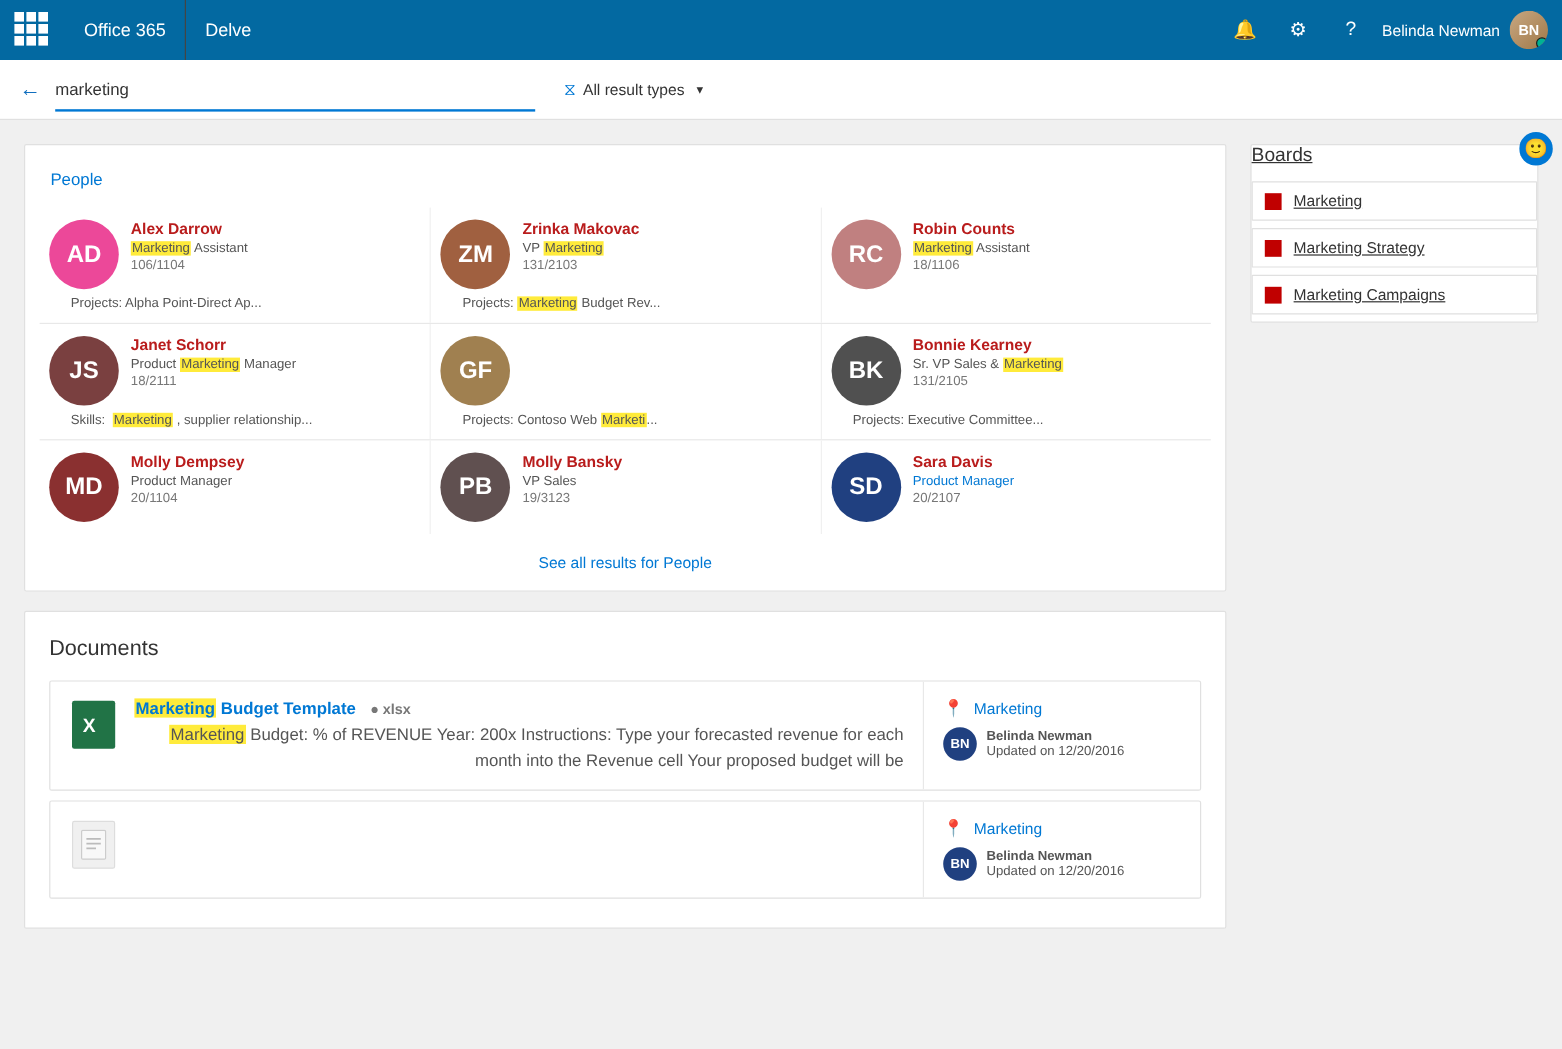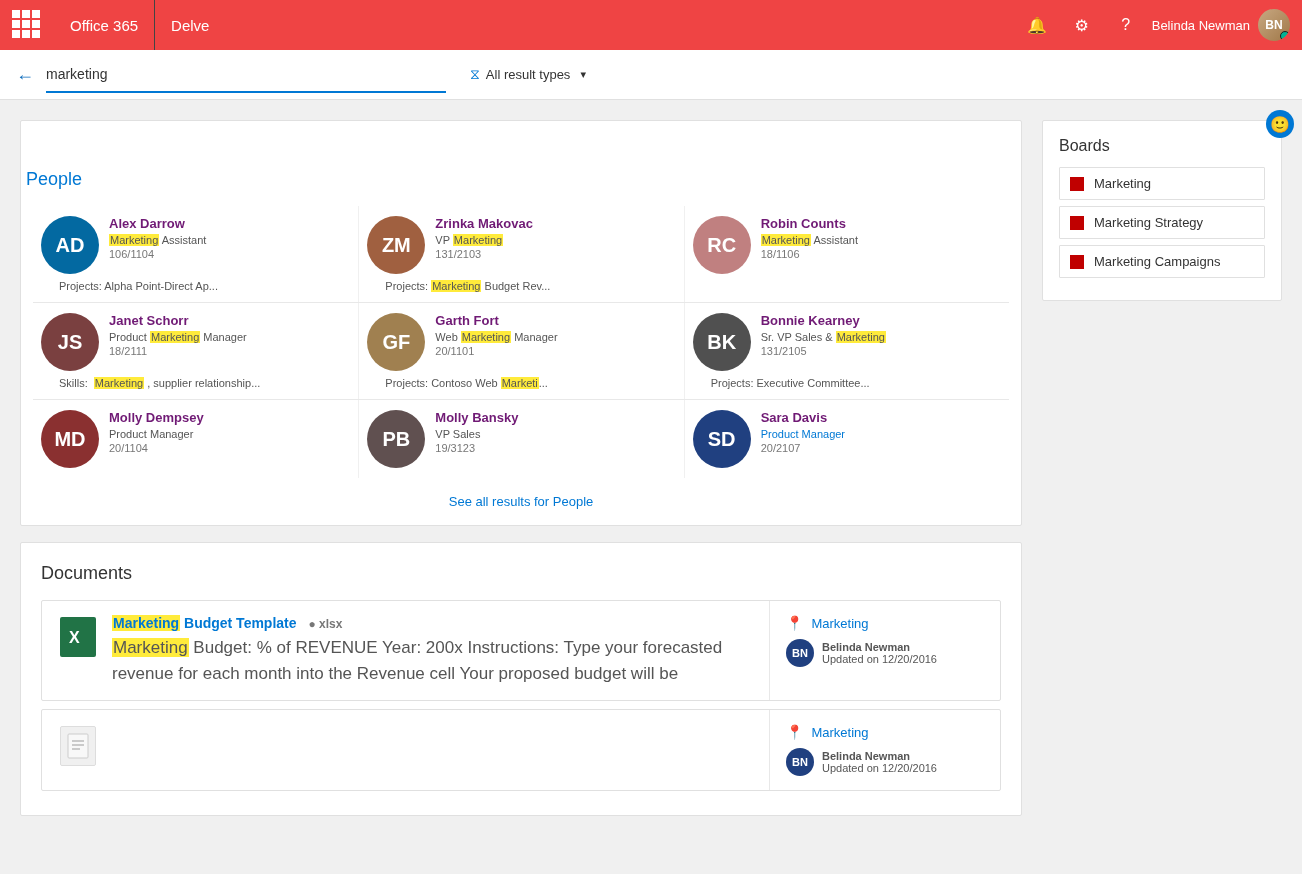--- a/index.html
+++ b/index.html
@@ -1,20 +1,20 @@
 <!DOCTYPE html>
 <html><head>
   <meta charset="utf-8">
   <style>
     * { box-sizing: border-box; margin: 0; padding: 0; }
     body { font-family: 'Segoe UI', Tahoma, Geneva, Verdana, sans-serif; background: #f0f0f0; font-size: 13px; color: #333; }
 
     
     .top-nav {
-      background: #ef4444;
+      background: #0369a1;
       height: 50px;
       display: flex;
       align-items: center;
       padding: 0 12px;
       color: white;
       position: relative;
       z-index: 10;
     }
     .waffle-icon {
       width: 30px; height: 30px;
@@ -94,25 +94,24 @@
     
     .left-panel { flex: 1; display: flex; flex-direction: column; gap: 16px; }
 
     
     .card {
       background: white;
       border: 1px solid #e0e0e0;
       border-radius: 2px;
     }
     .card-section-title {
-      color: #0078d4; font-size: 18px; font-weight: 400;
-      padding: 20px 20px 16px 5px;
-      margin-top: 28px;
-    }
-    .person-name { color: #701a75; font-size: 13px; font-weight: 600; margin-bottom: 2px; }
+      color: #0078d4; font-size: 14px; font-weight: 400;
+      padding: 20px 20px 16px 21px;
+    }
+    .person-name { color: #b91c1c; font-size: 13px; font-weight: 600; margin-bottom: 2px; }
     .person-title { font-size: 11px; color: #555; line-height: 1.4; }
     .person-ext { font-size: 11px; color: #777; margin-bottom: 4px; }
     .highlight { background: #ffeb3b; padding: 0 1px; }
 
     
     .see-all-link {
       text-align: center; padding: 16px;
       color: #0078d4; font-size: 13px; cursor: pointer;
     }
 
@@ -137,41 +136,41 @@
       font-size: 18px; font-weight: bold; border-radius: 2px;
     }
     .generic-icon {
       background: #f0f0f0; color: #888; width: 36px; height: 40px;
       display: flex; align-items: center; justify-content: center;
       font-size: 20px; border-radius: 2px; border: 1px solid #ddd;
     }
     .doc-info { flex: 1; }
     .doc-title { font-size: 14px; font-weight: 600; color: #0078d4; margin-bottom: 4px; }
     .doc-ext { color: #777; font-size: 12px; font-weight: 700; margin-left: 8px; }
-    .doc-desc { font-size: 17px; color: #555; line-height: 1.5; }
+    .doc-desc { font-size: 14px; color: #555; line-height: 1.5; text-align: right; }
     .doc-right { width: 230px; padding: 14px 16px; display: flex; flex-direction: column; gap: 8px; }
     .doc-location { display: flex; gap: 8px; align-items: center; }
     .doc-location-name { color: #0078d4; font-size: 13px; }
     .doc-pin-icon { color: #777; font-size: 14px; }
     .doc-author { display: flex; gap: 8px; align-items: center; }
     .doc-author-avatar {
       width: 28px; height: 28px; border-radius: 50%;
       background: #888; display: flex; align-items: center; justify-content: center;
       font-size: 11px; font-weight: bold; color: white; flex-shrink: 0;
     }
     .doc-author-info { font-size: 11px; color: #555; }
     .doc-author-name { color: #555; font-weight: 600; }
 
     
     .right-panel {
       width: 240px; flex-shrink: 0;
     }
     .boards-card {
       background: white; border: 1px solid #e0e0e0; border-radius: 2px;
-      padding: 16px;
+      text-decoration: underline;
     }
     .boards-title { font-size: 16px; font-weight: 400; color: #333; margin-bottom: 12px; }
     .board-item {
       display: flex; align-items: center; gap: 10px;
       padding: 8px 10px; cursor: pointer; border: 1px solid #e0e0e0;
       margin-bottom: 6px; border-radius: 1px;
     }
     .board-color-dot { width: 14px; height: 14px; background: #c00; flex-shrink: 0; }
     .board-name { font-size: 13px; color: #333; }
 
@@ -261,21 +260,21 @@
 
   <div class="left-panel">
 
     <div class="card">
       <div class="card-section-title">People</div>
       <div class="people-section">
         <div class="people-3col row-divider">
 
           <div class="person-entry">
             <div class="person-entry-top">
-              <div class="person-avatar-circle" style="background:#0369a1;">AD</div>
+              <div class="person-avatar-circle" style="background:#ec4899;">AD</div>
               <div>
                 <div class="person-name">Alex Darrow</div>
                 <div class="person-title"><span class="highlight">Marketing</span> Assistant</div>
                 <div class="person-ext">106/1104</div>
               </div>
             </div>
             <div class="person-entry-detail">Projects: Alpha Point-Direct Ap...</div>
           </div>
           <div class="person-entry" style="border-left:1px solid #f0f0f0;">
             <div class="person-entry-top">
@@ -309,25 +308,20 @@
                 <div class="person-name">Janet Schorr</div>
                 <div class="person-title">Product <span class="highlight">Marketing</span> Manager</div>
                 <div class="person-ext">18/2111</div>
               </div>
             </div>
             <div class="person-entry-detail">Skills: &nbsp;<span class="highlight">Marketing</span> , supplier relationship...</div>
           </div>
           <div class="person-entry" style="border-left:1px solid #f0f0f0;">
             <div class="person-entry-top">
               <div class="person-avatar-circle" style="background:#a08050;">GF</div>
-              <div>
-                <div class="person-name">Garth Fort</div>
-                <div class="person-title">Web <span class="highlight">Marketing</span> Manager</div>
-                <div class="person-ext">20/1101</div>
-              </div>
             </div>
             <div class="person-entry-detail">Projects: Contoso Web <span class="highlight">Marketi</span>...</div>
           </div>
           <div class="person-entry" style="border-left:1px solid #f0f0f0;">
             <div class="person-entry-top">
               <div class="person-avatar-circle" style="background:#505050;">BK</div>
               <div>
                 <div class="person-name">Bonnie Kearney</div>
                 <div class="person-title">Sr. VP Sales &amp; <span class="highlight">Marketing</span></div>
                 <div class="person-ext">131/2105</div>

